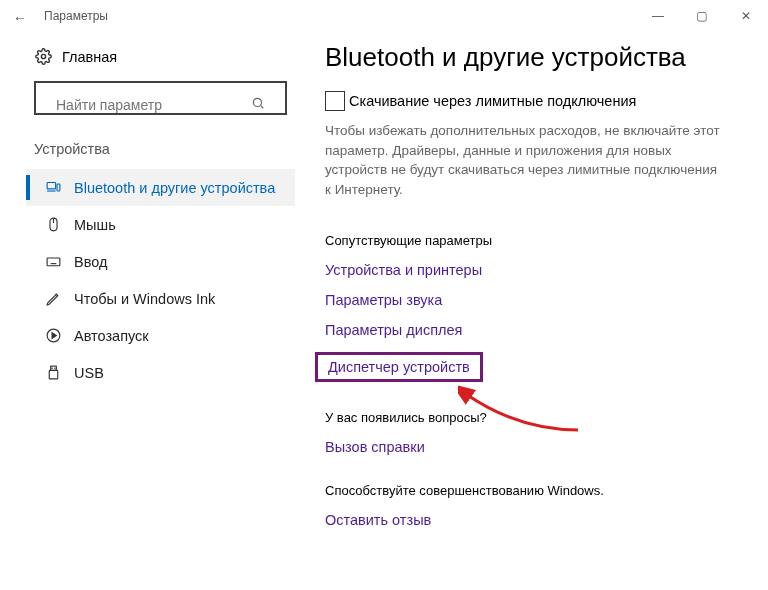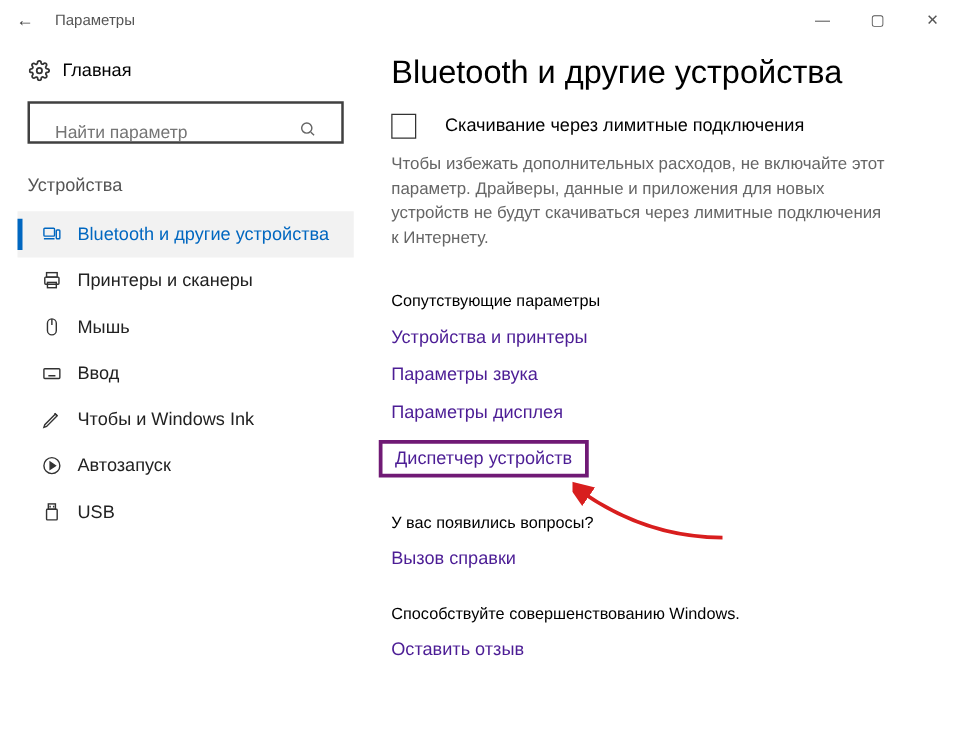--- a/index.html
+++ b/index.html
@@ -19,21 +19,21 @@
     font-size: 12px;
     color: #555;
   }
   .titlebar .back {
     width: 40px; display:flex; justify-content:center; align-items:center;
     font-size: 14px; color:#444;
   }
   .titlebar .title { flex:1; padding-left: 4px; }
   .winbtns { display:flex; }
   .winbtns div { width: 44px; height:32px; display:flex; align-items:center; justify-content:center; color:#555; font-size:12px;}
-  .content { display:flex; padding: 0 8px 0 8px; }
+  .content { display:flex; padding: 0 8px 0 8px; margin-left: 12px; }
   .sidebar { width: 275px; padding: 10px 0 0 6px; }
   .home-row { display:flex; align-items:center; gap:10px; padding: 6px 8px; font-size:14.5px; }
   .home-row .icon { width:18px; display:flex; justify-content:center; color:#333; }
   .searchbox {
     margin: 10px 8px 0 8px;
     border: 2px solid #404040;
     height: 34px;
     display:flex; align-items:flex-end;
     padding: 0 20px;
     color:#666;
@@ -57,21 +57,21 @@
   }
   .navitem .icon { width:18px; display:flex; justify-content:center; color:#333; font-size:15px;}
   .navitem.active { color:#0067c0; background:#f2f2f2; }
   .navitem.active::before {
     content:""; position:absolute; left:0; top:6px; bottom:6px; width:4px; background:#0067c0;
   }
   .navitem.active .icon { color:#0067c0; }
 
   .main { flex:1; padding: 10px 24px 0 30px; }
   .page-title { font-size: 26px; font-weight: 400; margin-bottom: 18px;}
-  .check-row { display:flex; align-items:center; gap:23px; font-size:14.5px; margin-bottom:10px;}
+  .check-row { display:flex; align-items:center; gap:4px; font-size:14.5px; margin-bottom:10px;}
   .checkbox {
     width:20px; height:20px; border:1.5px solid #333; display:inline-block;
   }
   .desc { font-size:13.5px; color:#666; line-height:1.45; max-width: 400px; margin-bottom: 34px;}
   .subhead { font-size: 13px; font-weight:400; margin-bottom: 14px; }
   .link { color:#4c1d95; font-size:14.5px; display:block; margin-bottom:14px; cursor:pointer; width:fit-content;}
   .link.highlight { border: 3px solid #701a75; padding: 4px 10px; margin-left:-10px; margin-bottom:18px;}
   .qblock { margin-top: 28px; }
 
   
@@ -124,30 +124,20 @@
               <rect x="3" y="5" width="12" height="9" rx="1"></rect>
               <rect x="17" y="7" width="4" height="10" rx="1"></rect>
               <line x1="3" y1="17" x2="15" y2="17"></line>
             </svg>
         </span>
         <span>Bluetooth и другие устройства</span>
       </div>
       <div class="navitem">
         <span class="icon">
           <svg width="17" height="17" viewBox="0 0 24 24" fill="none" stroke="#333" stroke-width="1.6">
-              <rect x="6" y="3" width="12" height="5"></rect>
-              <rect x="4" y="8" width="16" height="8" rx="1"></rect>
-              <rect x="7" y="14" width="10" height="6"></rect>
-            </svg>
-        </span>
-        <span>Принтеры и сканеры</span>
-      </div>
-      <div class="navitem">
-        <span class="icon">
-          <svg width="17" height="17" viewBox="0 0 24 24" fill="none" stroke="#333" stroke-width="1.6">
               <rect x="7" y="3" width="10" height="18" rx="5"></rect>
               <line x1="12" y1="3" x2="12" y2="10"></line>
             </svg>
         </span>
         <span>Мышь</span>
       </div>
       <div class="navitem">
         <span class="icon">
           <svg width="17" height="17" viewBox="0 0 24 24" fill="none" stroke="#333" stroke-width="1.6">
               <rect x="3" y="7" width="18" height="11" rx="1"></rect>

